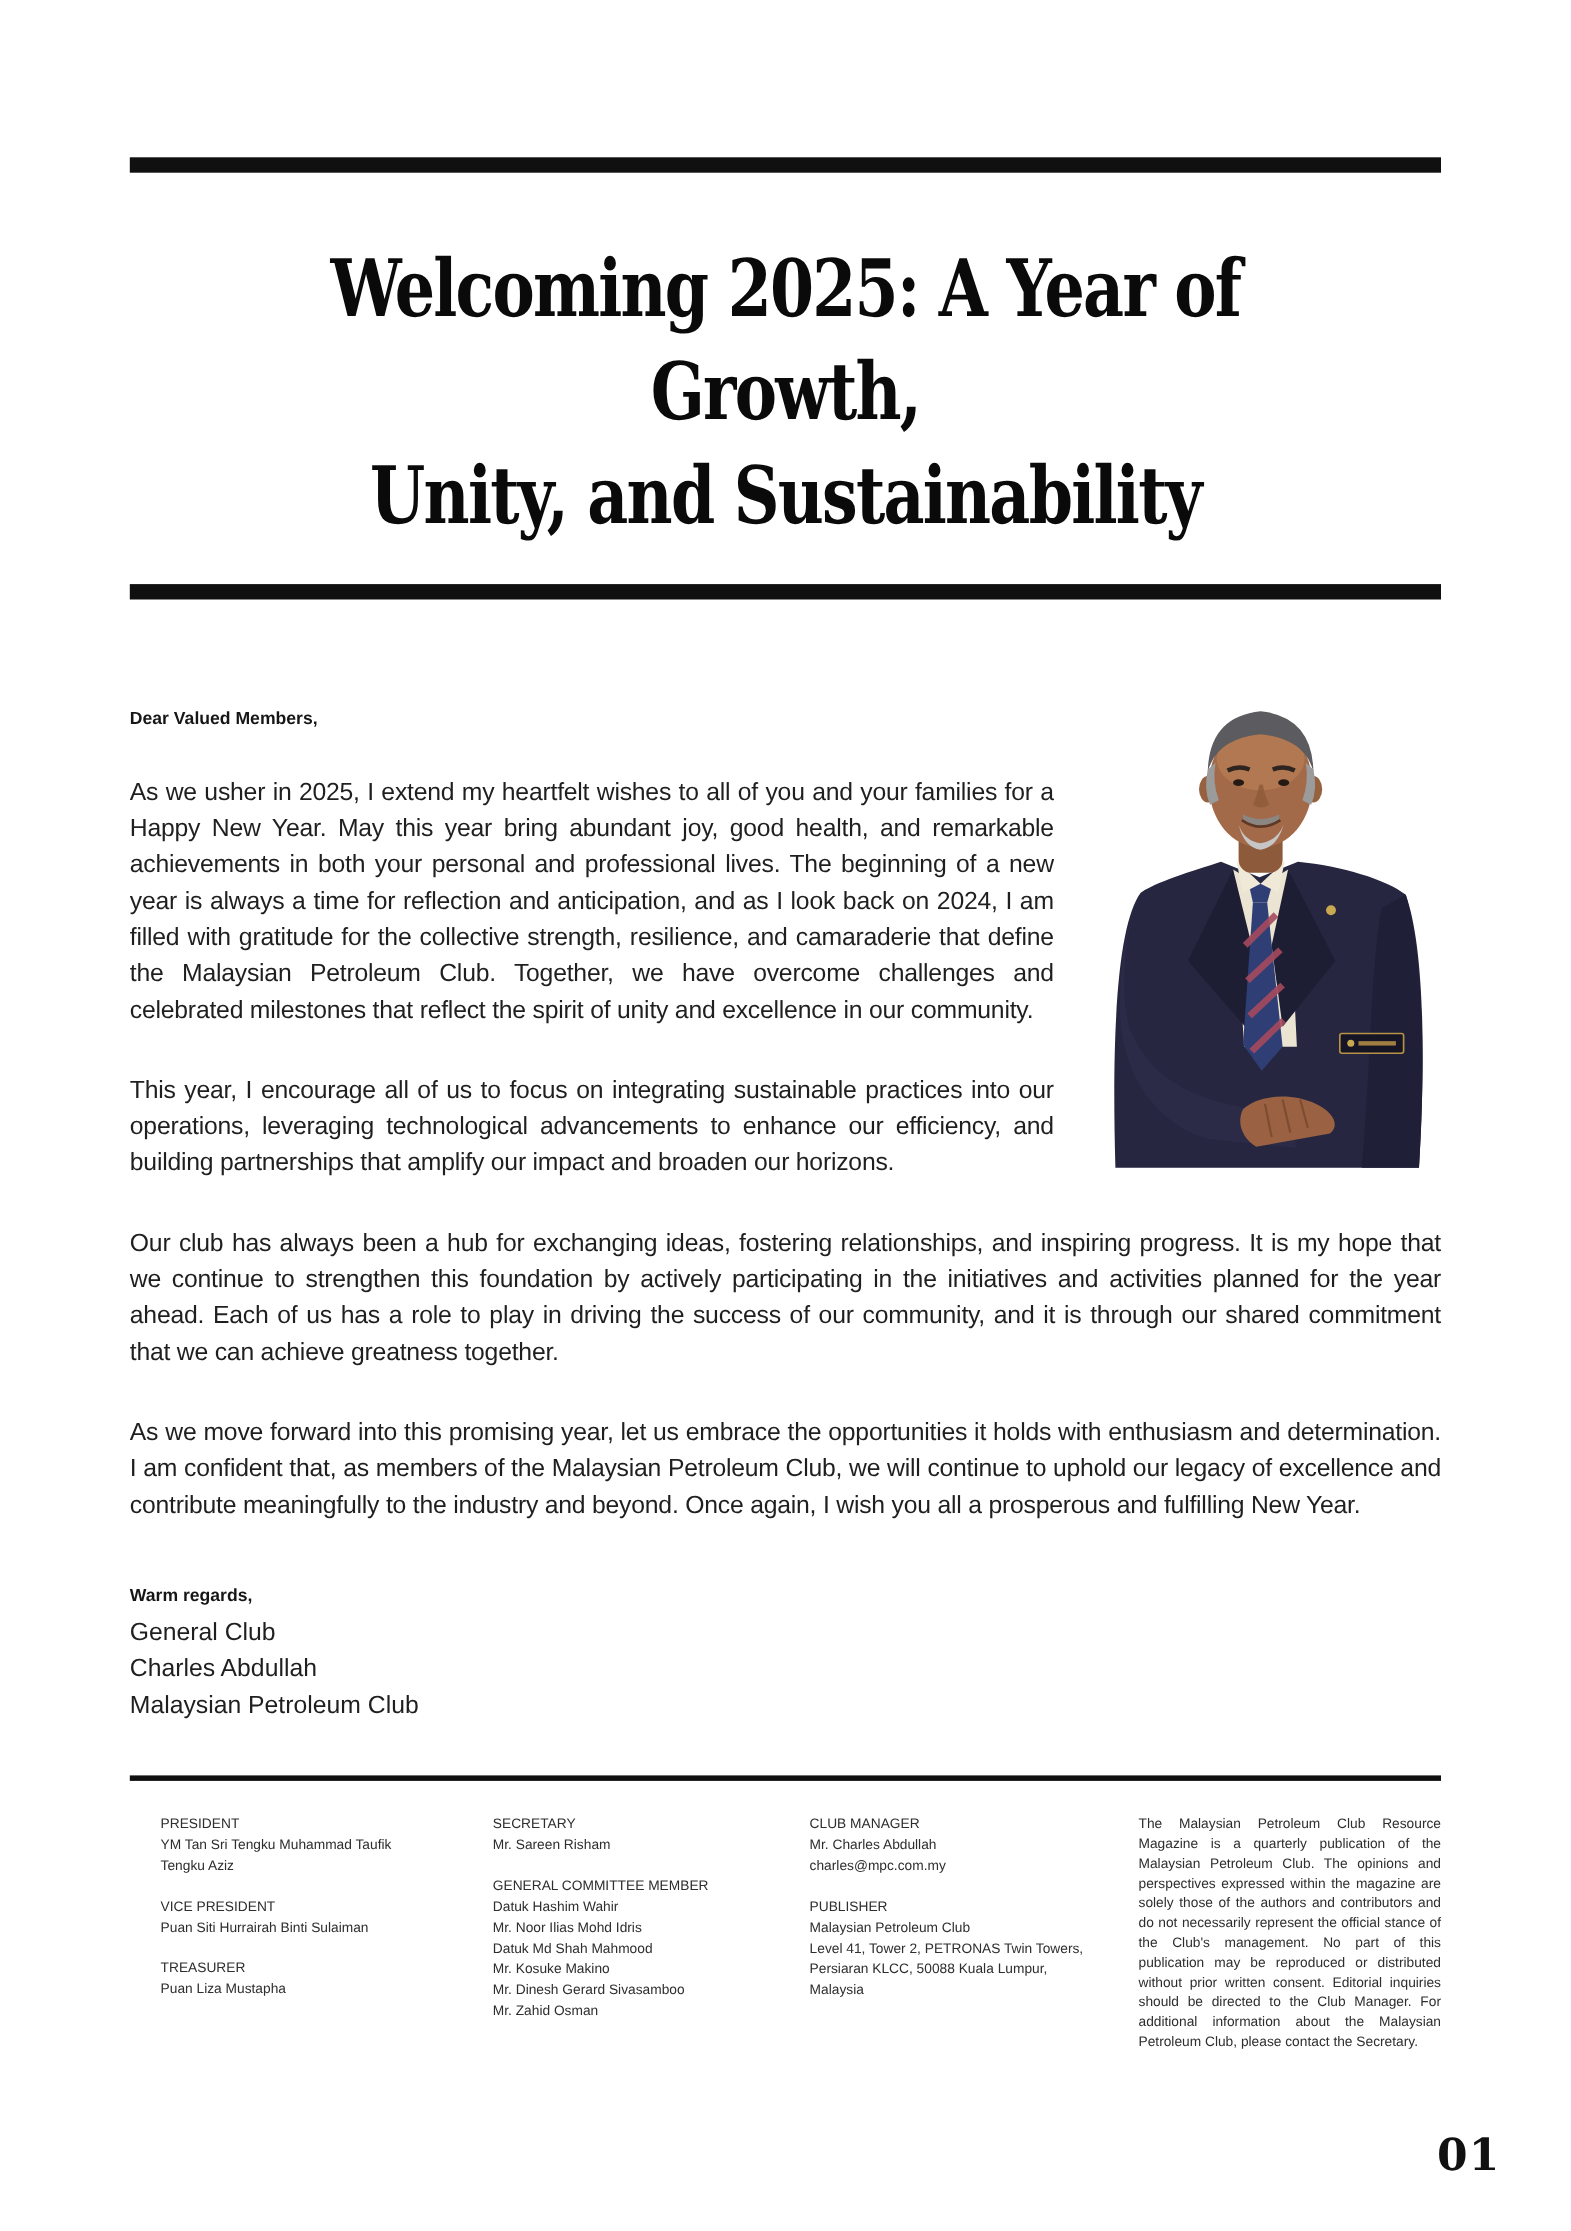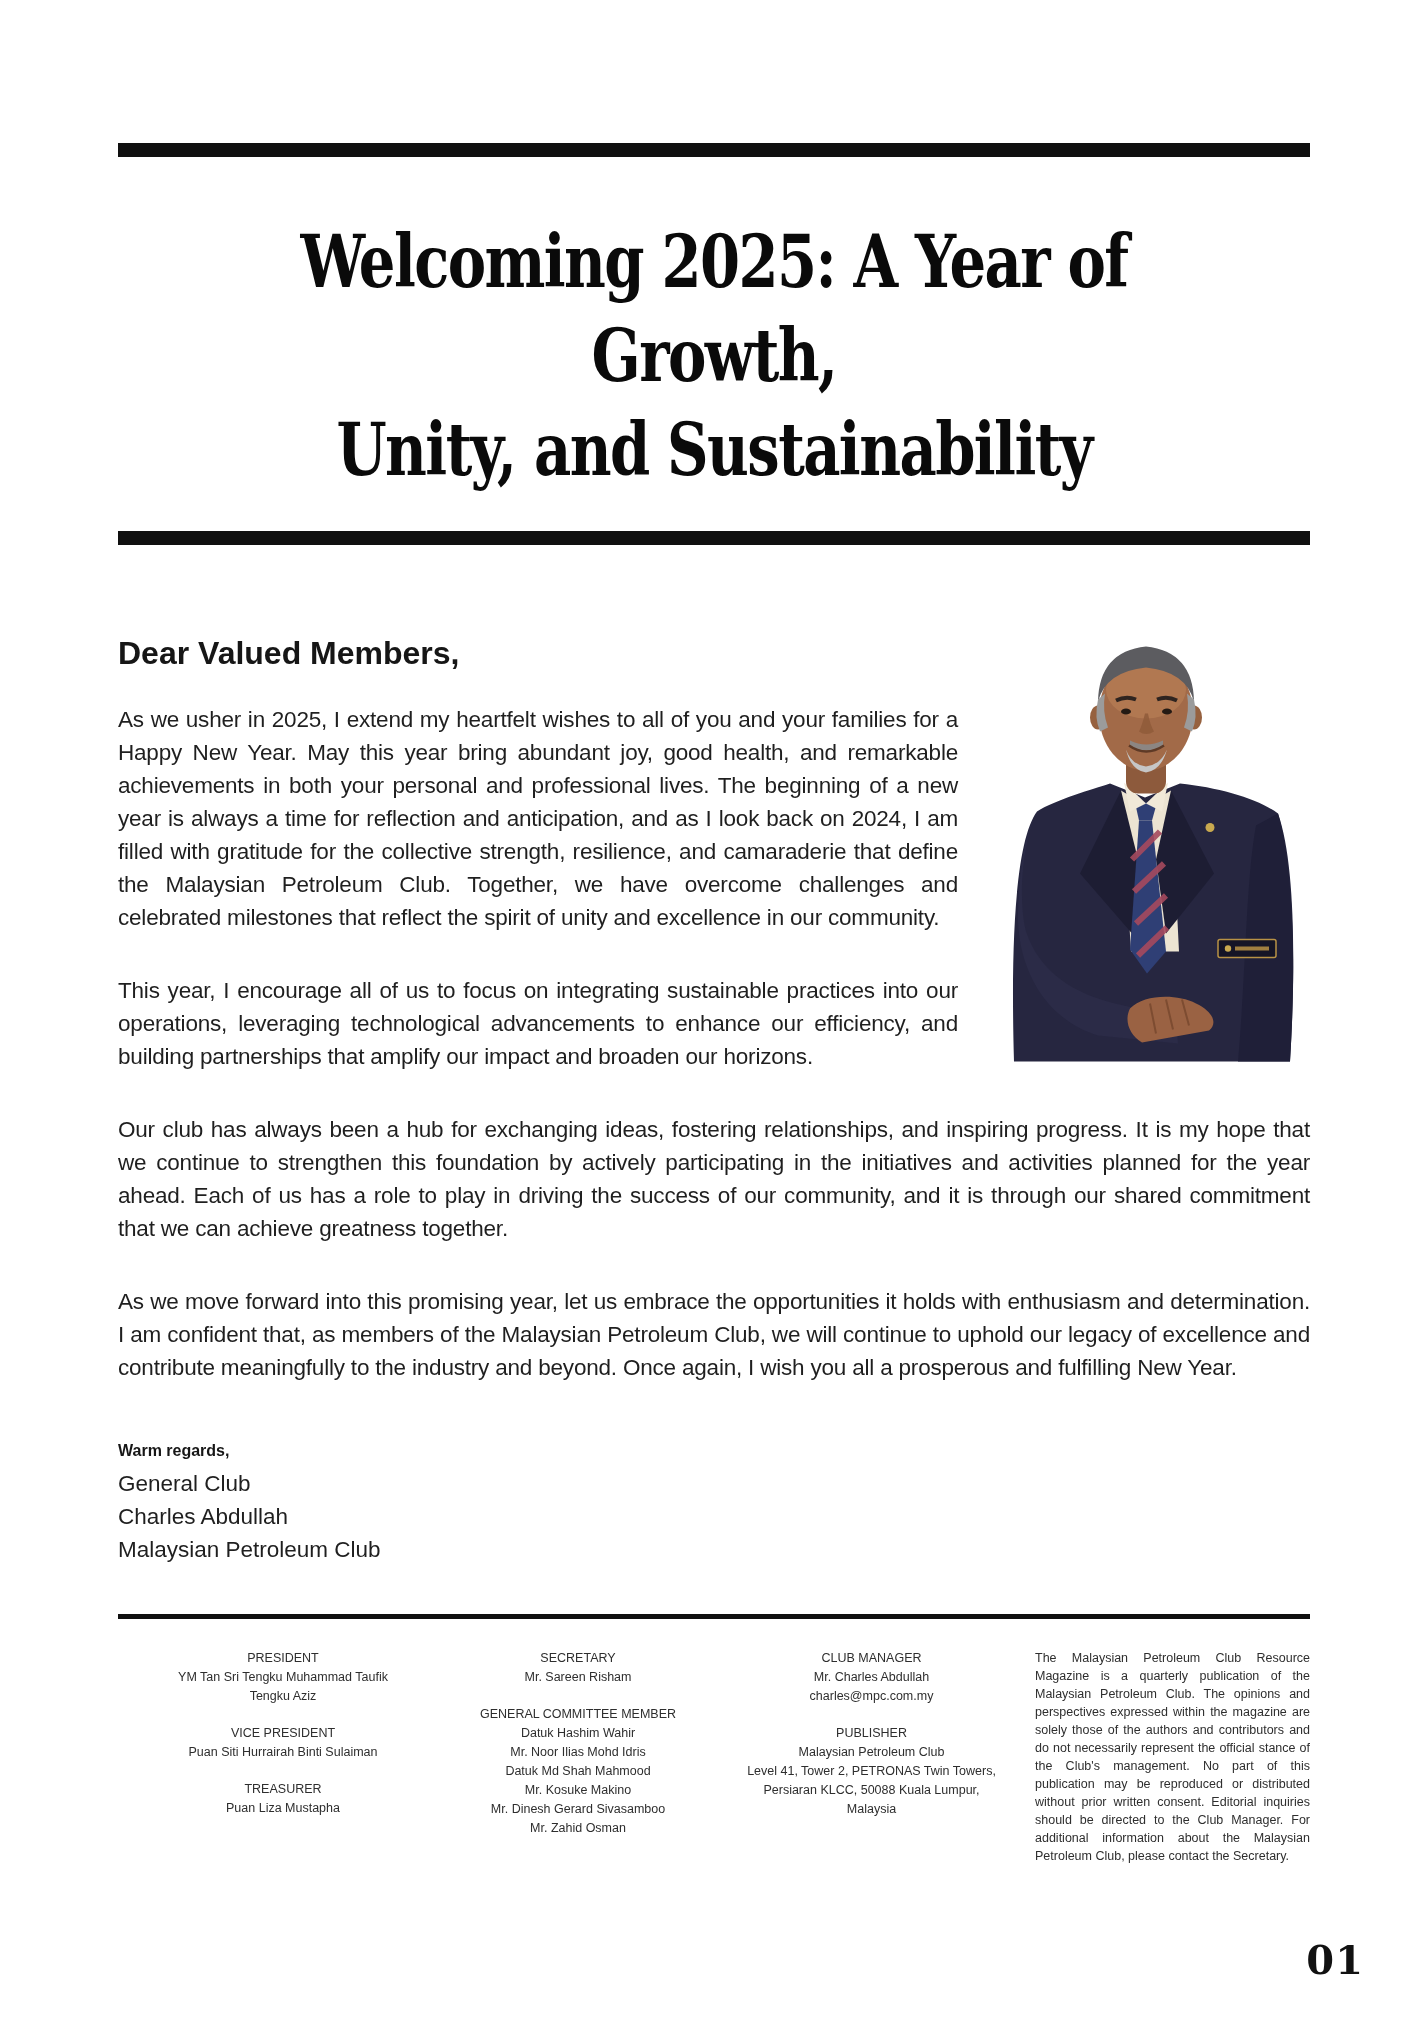--- a/index.html
+++ b/index.html
@@ -43,21 +43,21 @@
   .portrait {
     float: right;
     width: 330px;
     height: 445px;
     margin: -18px 0 20px 22px;
   }
   .portrait svg { width: 100%; height: 100%; display: block; }
 
   .greeting {
     font-weight: 700;
-    font-size: 32px;
+    font-size: 16px;
     line-height: 33px;
     margin-bottom: 33px;
     color: #161616;
   }
   .para {
     font-size: 22.5px;
     line-height: 33px;
     letter-spacing: -0.2px;
     text-align: justify;
     color: #1f1f1f;
@@ -74,21 +74,21 @@
   .sig-line { font-size: 22.5px; line-height: 33px; color: #1f1f1f; }
 
   .footer {
     margin-top: 30px;
     display: grid;
     grid-template-columns: 302px 288px 299px 303px;
     color: #2e2e2e;
   }
   .fcol { padding-left: 28px; }
   .fblock { margin-bottom: 18px; }
-  .flabel, .fline { font-size: 12.5px; line-height: 19px; text-align: center; }
+  .flabel, .fline { font-size: 12.5px; line-height: 19px; }
   .fnote { font-size: 12.5px; line-height: 18px; text-align: justify; }
 
   .page-number {
     position: absolute;
     top: 1936px;
     right: 64px;
     font-family: "DejaVu Serif", serif;
     font-weight: 700;
     font-size: 40px;
     color: #111111;

